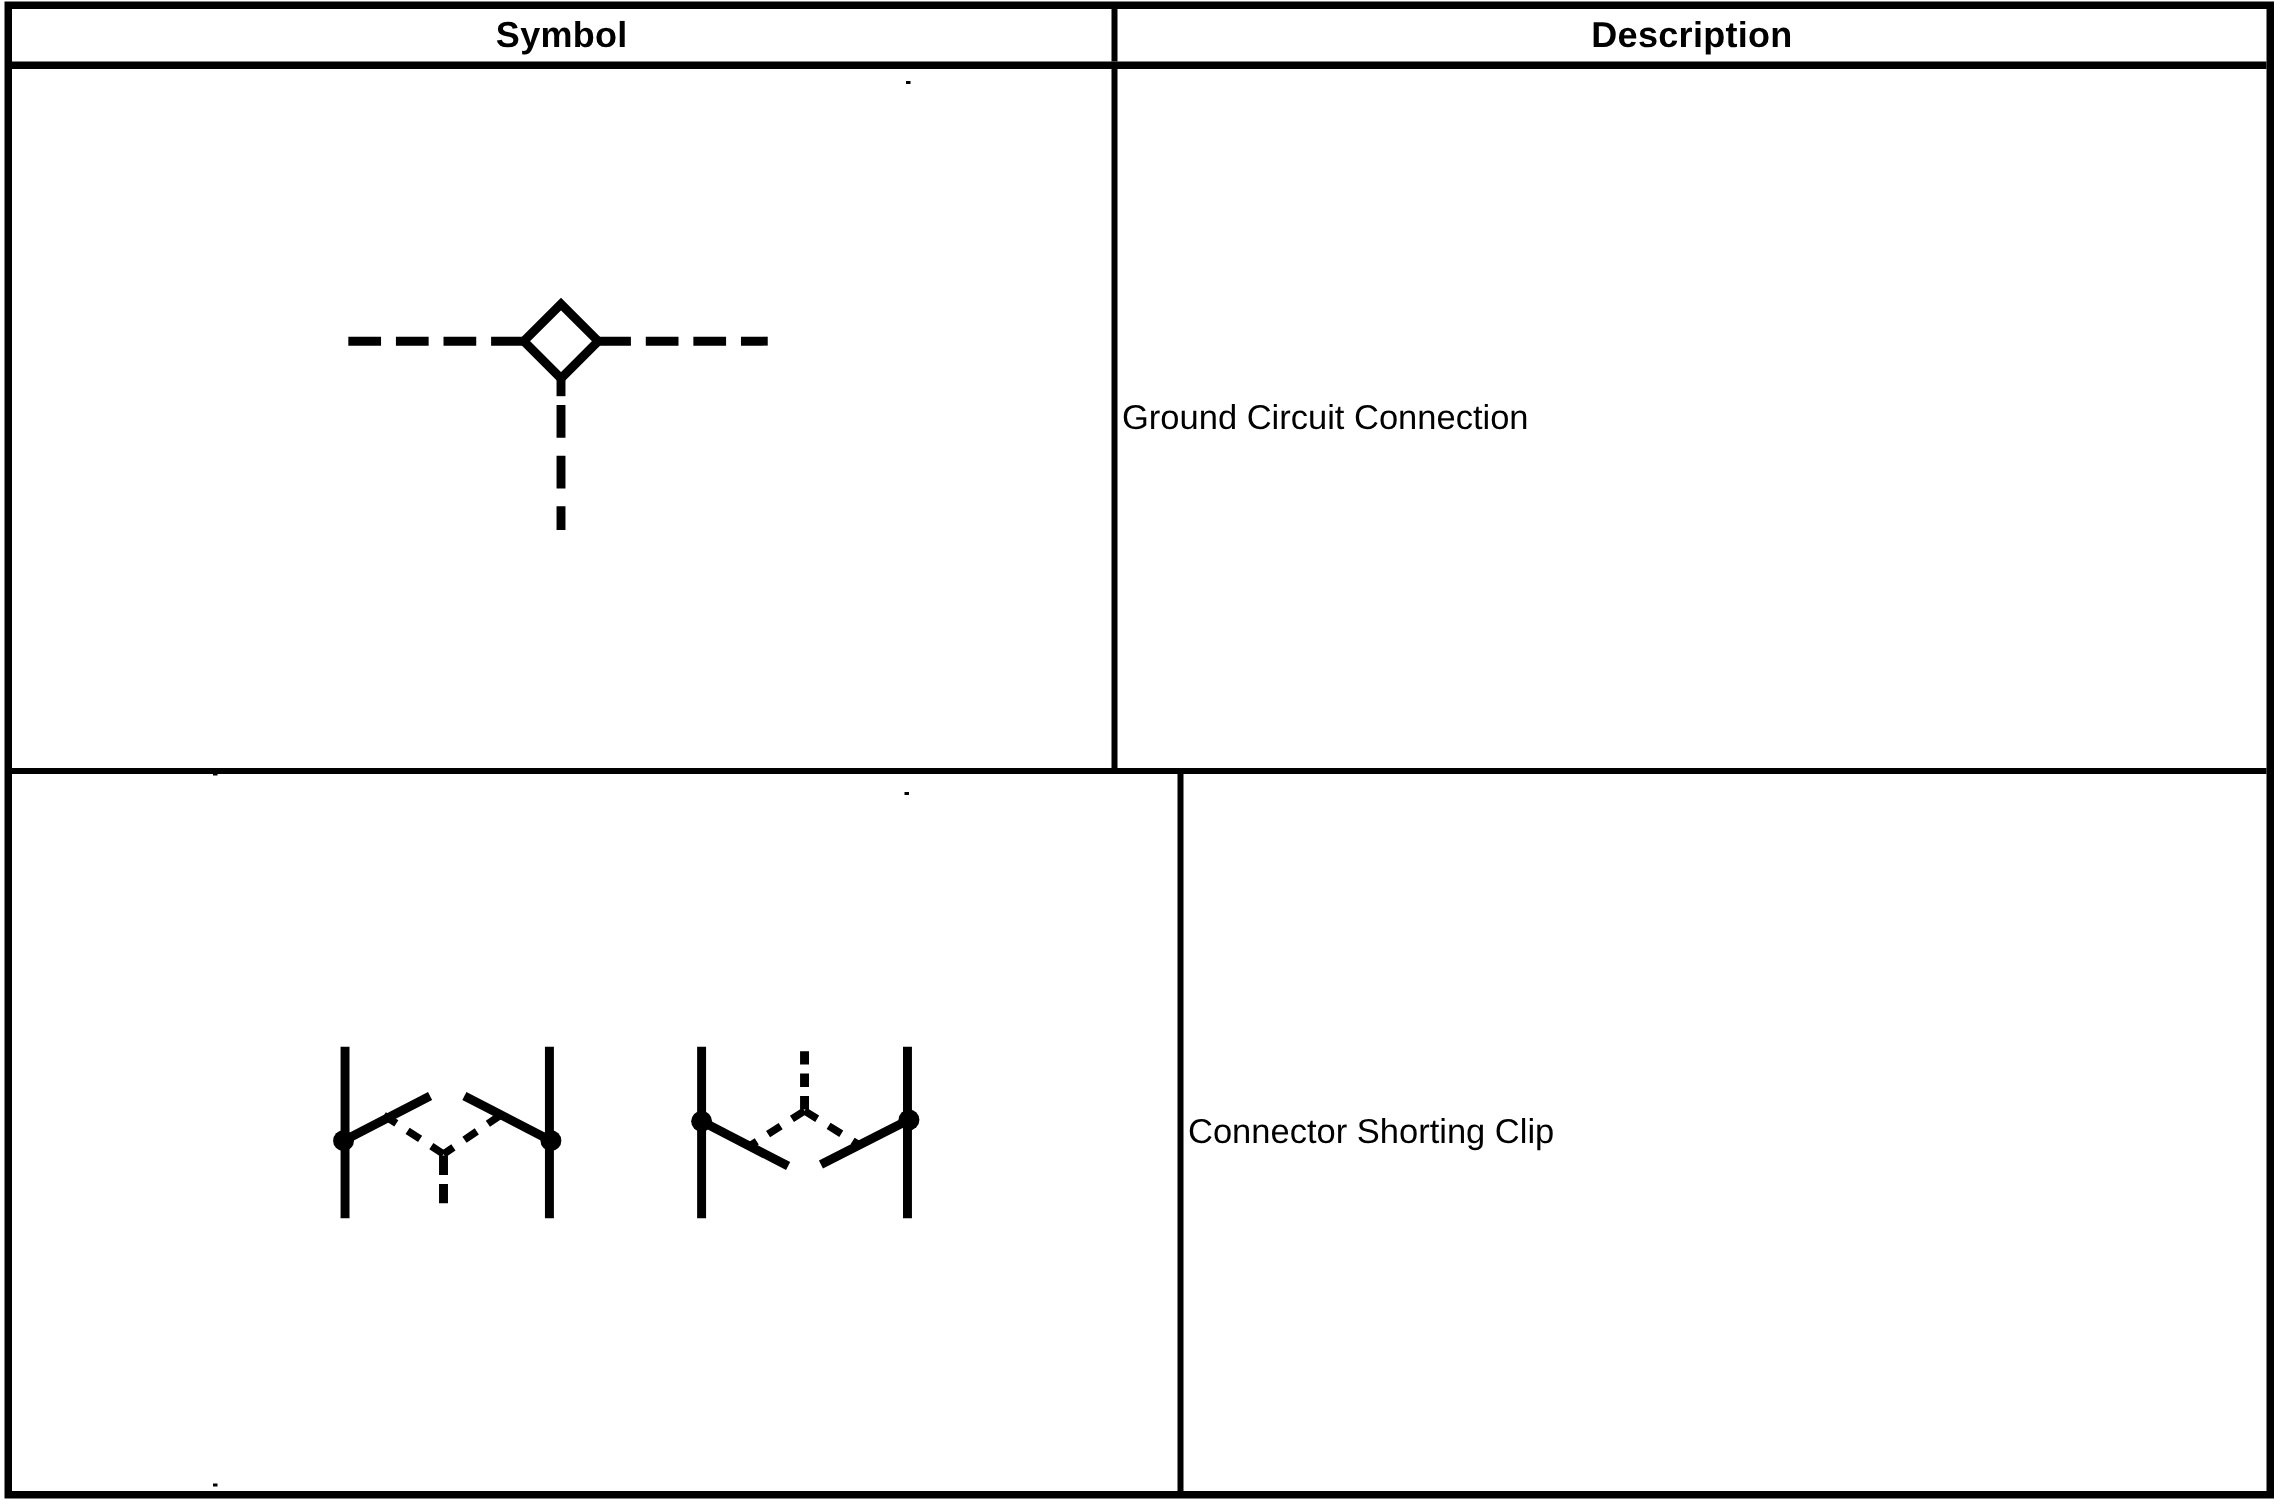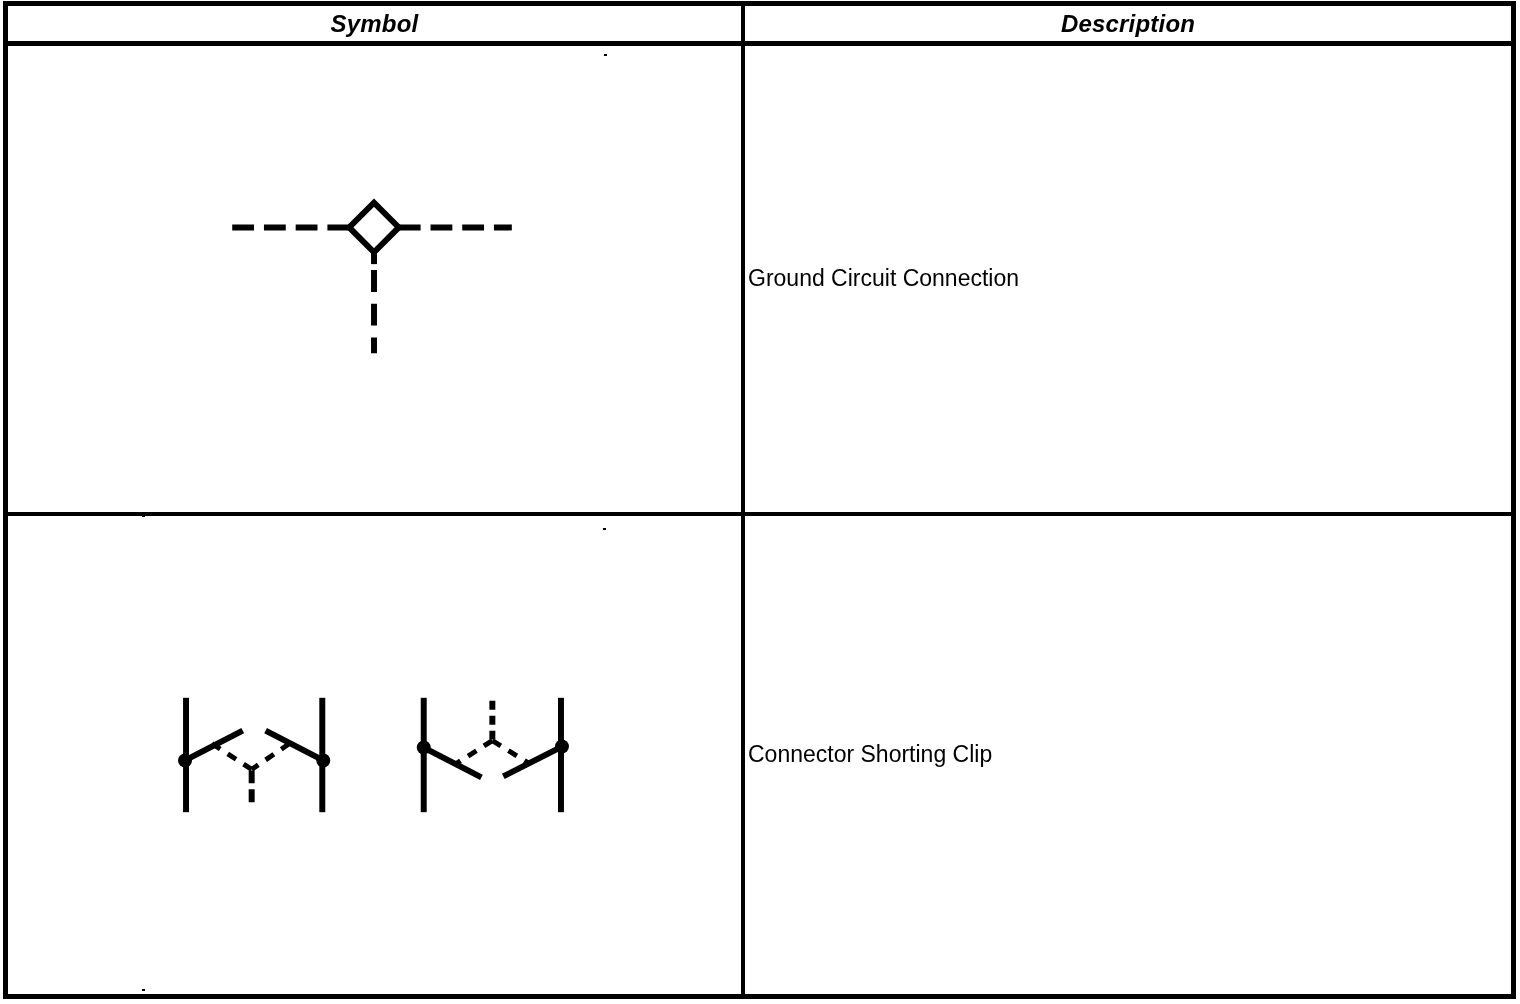--- a/index.html
+++ b/index.html
@@ -3,24 +3,24 @@
 <meta charset="utf-8">
 <style>
   * { margin:0; padding:0; box-sizing:border-box; }
   html,body { width:1520px; height:1004px; background:#ffffff; overflow:hidden;
               font-family:"Liberation Sans", sans-serif; color:#000; }
   .page { position:relative; width:1520px; height:1004px; background:#fff; }
 
   .symbol-table { position:absolute; left:3px; top:1px; width:1513px; height:998px;
                   border:5px solid #000; background:#fff; display:flex; flex-direction:column; }
 
-  .header-row { height:40px; border-bottom:5px solid #000; display:flex;font-style:italic; }
+  .header-row { height:40px; border-bottom:5px solid #000; display:flex; }
   .row { display:flex; }
   .row-1 { height:470px; border-bottom:4px solid #000;text-align:right; }
-  .row-2 { flex:1; }
+  .row-2 { flex:1;margin-left:44px; }
 
   .cell-symbol { width:737px; border-right:4px solid #000; position:relative; }
   .cell-desc   { flex:1; display:flex; align-items:center; padding-left:3px; }
 
   .header-cell { display:flex; align-items:center; justify-content:center;
                  font-weight:bold; font-size:24px; letter-spacing:0.2px; }
 
   .desc-text { font-size:23px; line-height:1.2; }
 
   .symbol-svg { position:absolute; left:0; top:0; width:100%; height:100%; }

